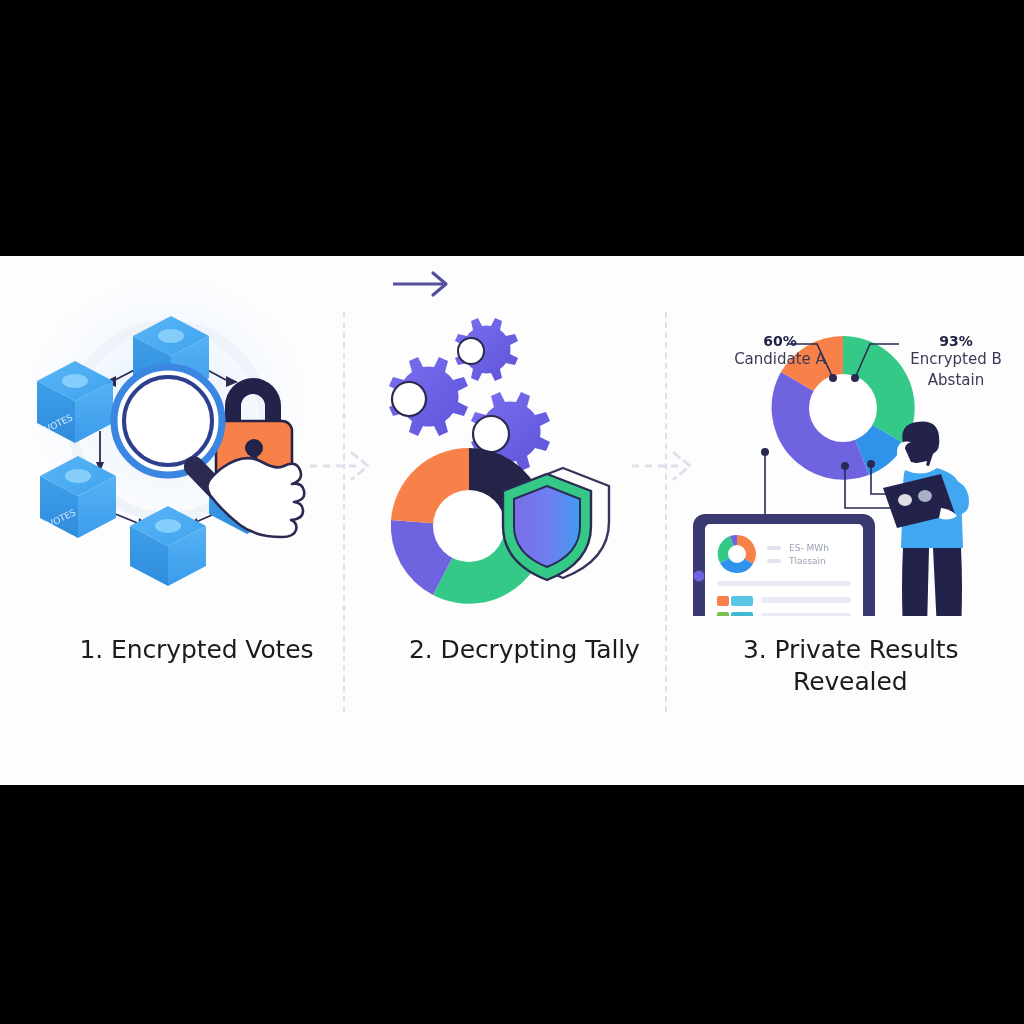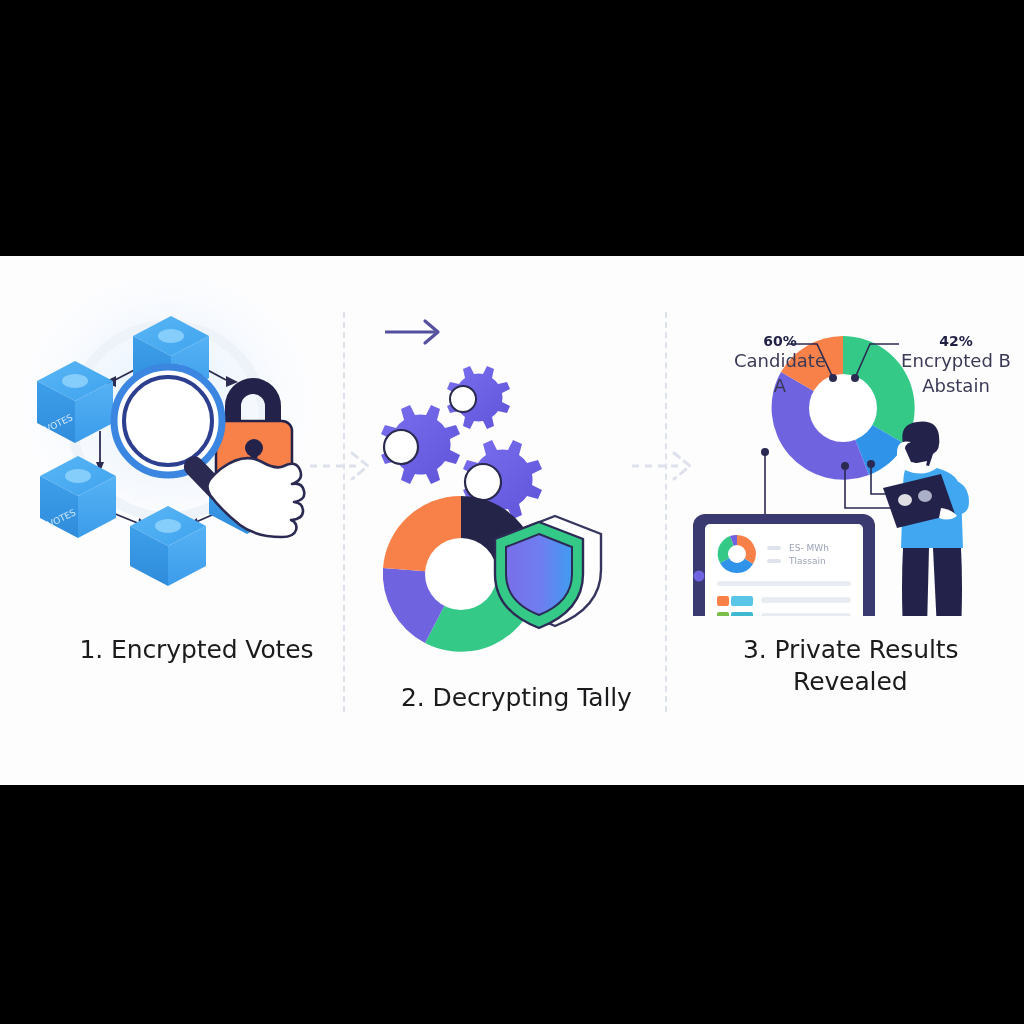--- a/index.html
+++ b/index.html
@@ -33,21 +33,21 @@
     background: #fdfdfe;
   }
 
   
   .panel {
     position: absolute;
     top: 0;
     height: 529px;
   }
   #panel1 { left: 0px;   width: 343px; }
-  #panel2 { left: 343px; width: 322px; margin-top: 48px; }
+  #panel2 { left: 351px; width: 322px; }
   #panel3 { left: 665px; width: 359px; }
 
   .divider {
     position: absolute;
     top: 56px;
     width: 0;
     height: 400px;
     border-left: 2px dashed #dde1ec;
   }
   #divider1 { left: 343px; }
@@ -99,21 +99,21 @@
     font-family: "DejaVu Sans", sans-serif;
   }
   .dlabel .pct {
     font-size: 14px;
     font-weight: bold;
     color: #1f2044;
     display: block;
     line-height: 1.1;
   }
   .dlabel .nm {
-    font-size: 18px;
+    font-size: 15px;
     color: #3a3a56;
     display: block;
     line-height: 1.35;
   }
   #label-left  { left: 60px;  top: 78px; text-align: center; width: 110px; }
   #label-right { left: 236px; top: 78px; text-align: center; width: 110px; }
 </style>
 </head>
 <body>
 
@@ -369,21 +369,21 @@
           </g>
 
           <line x1="18" y1="382" x2="348" y2="382" stroke="#3b3a70" stroke-width="3"></line>
         </svg>
 
         <div class="dlabel" id="label-left">
           <span class="pct">60%</span>
           <span class="nm">Candidate A</span>
         </div>
         <div class="dlabel" id="label-right">
-          <span class="pct">42%</span>
+          <span class="pct">93%</span>
           <span class="nm">Encrypted B</span>
           <span class="nm">Abstain</span>
         </div>
       </div>
 
       <div class="caption">
         <span class="l1">3. Private Results</span>
         <span class="l2">Revealed</span>
       </div>
     </div>

